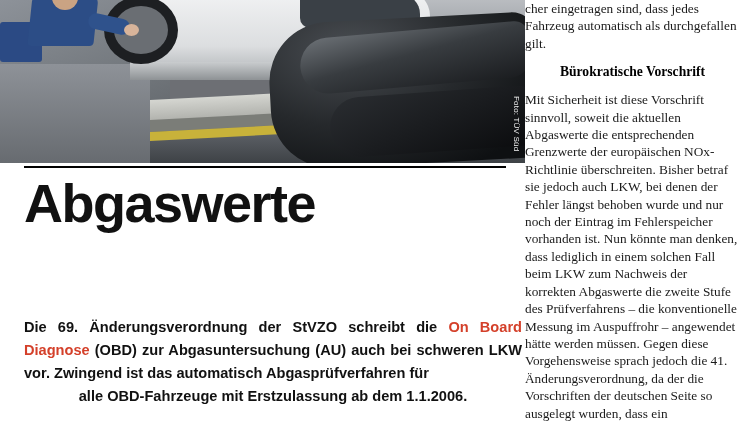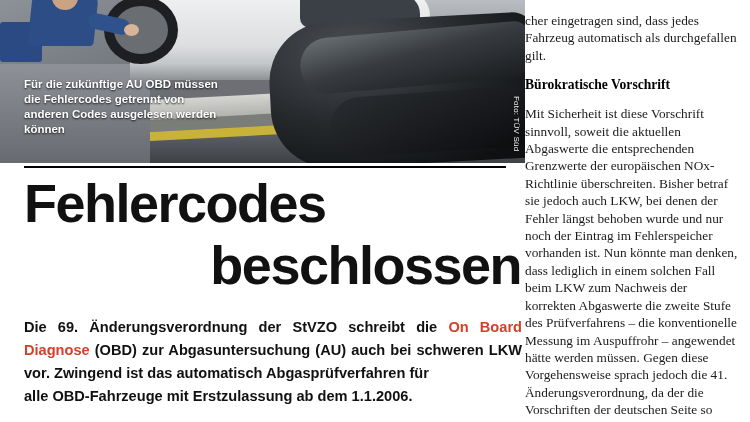--- a/index.html
+++ b/index.html
@@ -225,47 +225,48 @@
     top: 316px;
     width: 498px;
     font-family: "Liberation Sans", sans-serif;
     font-weight: bold;
     font-size: 14.6px;
     line-height: 23px;
     color: #111111;
     text-align: justify;
   }
   .lead .hl { color: #d4402a; }
-  .lead .last { display: block; text-align: left; }
+  .lead .last { display: block; text-align: center; }
 
   
   .right-col {
     position: absolute;
     left: 525px;
     top: 0;
     width: 225px;
     height: 422px;
     padding: 0 8px 0 0;
     overflow: hidden;
   }
   .rc-text {
     font-family: "Liberation Serif", serif;
     font-size: 13.3px;
     line-height: 17.4px;
     color: #1a1a1a;
     width: 215px;
   }
-  .rc-text p { margin: 12px 0 11px 0; }
+  .rc-text p { margin: 0 0 11px 0; }
   .rc-head {
     font-family: "Liberation Serif", serif;
     font-weight: bold;
     font-size: 13.6px;
     line-height: 17px;
     margin: 0 0 3px 0;
     color: #000;
+    text-align: center;
   }
   .rc-top { padding-top: 0px; }
 </style>
 </head>
 <body>
 
 <div class="page">
 
   <div class="left-col">
 
@@ -283,29 +284,27 @@
       <div class="worker-head"></div>
       <div class="worker-arm"></div>
       <div class="worker-hand"></div>
       <div class="lift"></div>
       <div class="lift-edge"></div>
       <div class="yellow"></div>
       <div class="darkcar"></div>
       <div class="darkcar-hood"></div>
       <div class="darkcar-glass"></div>
 
-      <div class="caption">Für die zukünftige AU OBD müssen die Fehlercodes getrennt von anderen Codes ausgelesen werden können</div>
       <div class="photo-credit">Foto: TÜV Süd</div>
     </div>
 
     <div class="rule"></div>
 
     <div class="headline">
-      <span>Fehlercodes</span>
-      <span class="l2">beschlossen</span>
+      <span>Abgaswerte</span>
     </div>
 
     <div class="lead">
       <span>Die 69. Änderungsverordnung der StVZO schreibt die </span><span class="hl">On Board Diagnose</span><span> (OBD) zur Abgasuntersuchung (AU) auch bei schweren LKW vor. Zwingend ist das automatisch Abgasprüfverfahren für </span><span class="last">alle OBD-Fahrzeuge mit Erstzulassung ab dem 1.1.2006.</span>
     </div>
 
   </div>
 
   <div class="right-col">
     <div class="rc-text rc-top">

